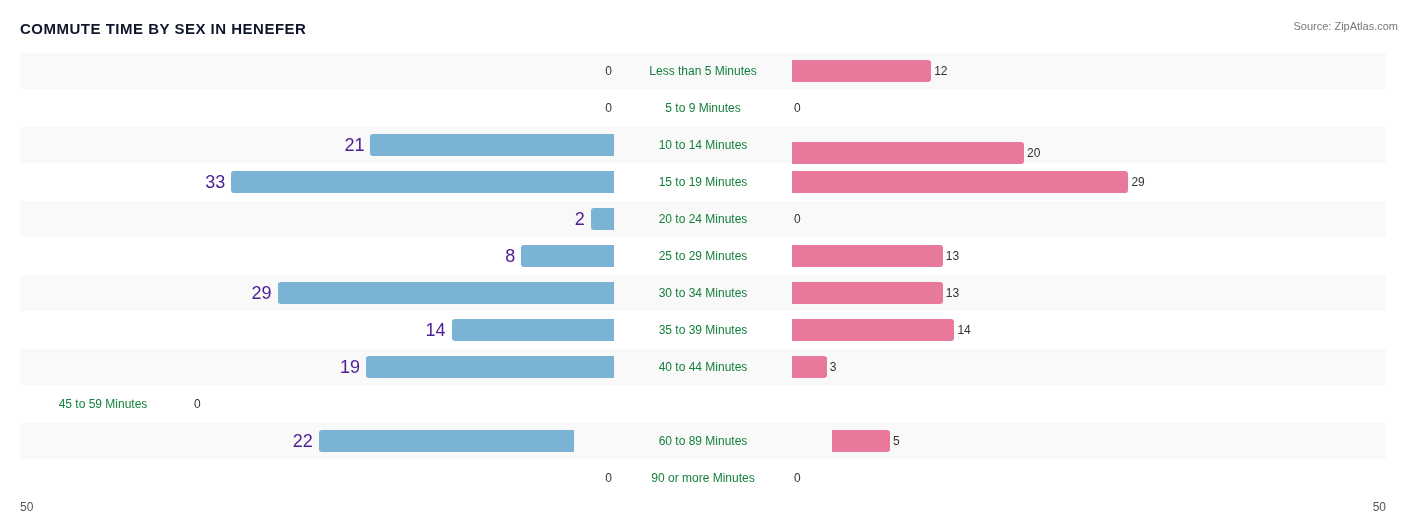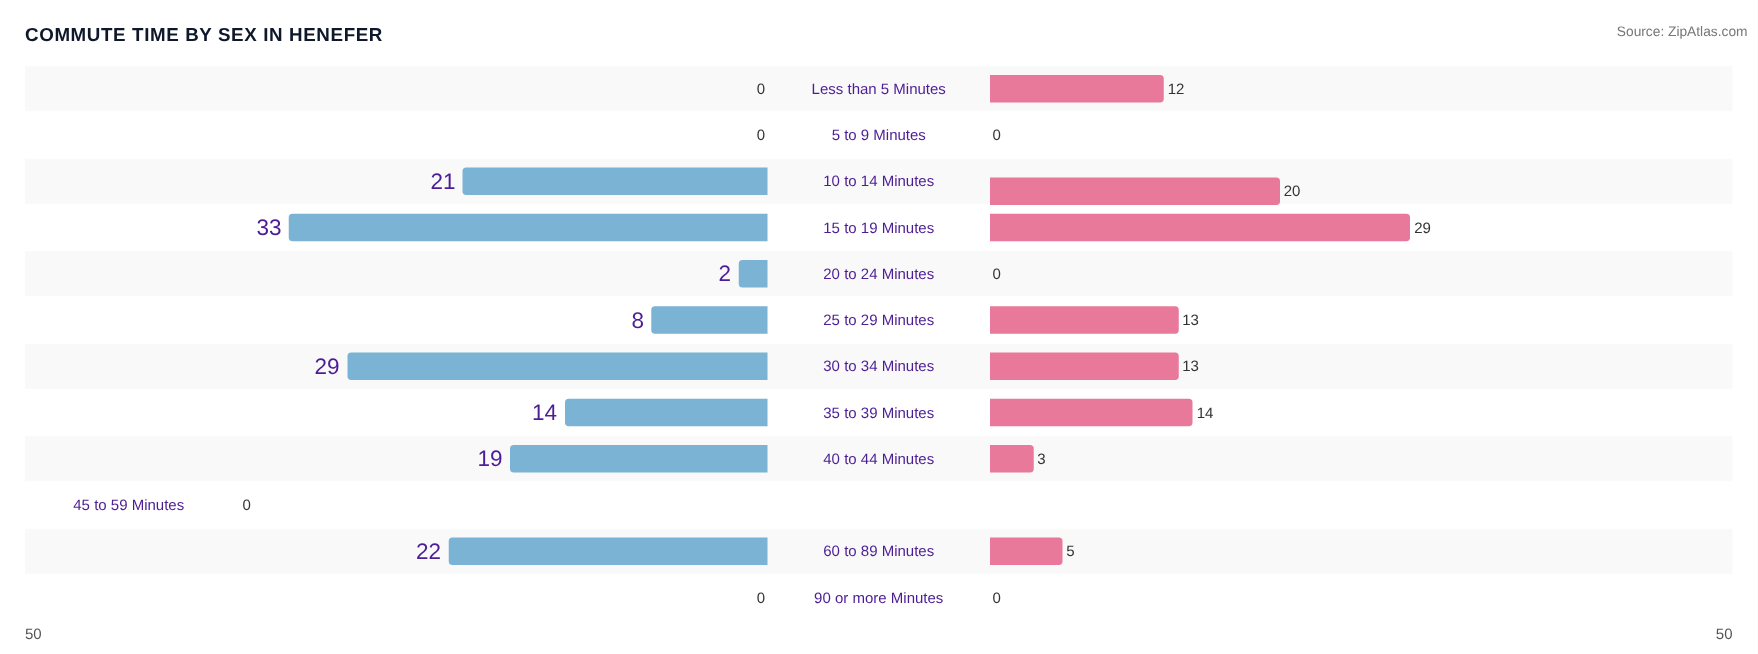--- a/index.html
+++ b/index.html
@@ -61,21 +61,21 @@
       display: flex;
       align-items: center;
       padding-left: 6px;
       position: relative;
       height: 100%;
     }
     .label-center {
       width: 166px;
       text-align: center;
       font-size: 12px;
-      color: #4c1d95;
+      color: #15803d;
       flex-shrink: 0;
       padding: 0 4px;
     }
     .bar-male {
       height: 22px;
       background: #7ab3d4;
       border-radius: 3px 0 0 3px;
       position: absolute;
       right: 6px;
       display: flex;
@@ -236,38 +236,38 @@
         </div>
         <div class="label-center">35 to 39 Minutes</div>
         <div class="right-section">
           <div class="bar-female" style="width: 162.4px;">
             <span class="bar-value-right">14</span>
           </div>
         </div>
       </div>
       <div class="row" style="background: rgb(249, 249, 249);">
         <div class="left-section">
-          <div class="bar-male" style="width: 206px;">
+          <div class="bar-male" style="width: 248px;">
             <span class="bar-value-left">19</span>
           </div>
         </div>
         <div class="label-center">40 to 44 Minutes</div>
         <div class="right-section">
           <div class="bar-female" style="width: 34.8px;">
             <span class="bar-value-right">3</span>
           </div>
         </div>
       </div>
       <div class="row" style="background: rgb(255, 255, 255);">
         <div class="label-center">45 to 59 Minutes</div>
         <div class="right-section">
           <span class="zero-right">0</span>
         </div>
       </div>
-      <div class="row" style="background: rgb(249, 249, 249);">
+      <div class="row" style="background: rgb(249, 249, 249); gap: 40px;">
         <div class="left-section">
           <div class="bar-male" style="width: 255.2px;">
             <span class="bar-value-left">22</span>
           </div>
         </div>
         <div class="label-center">60 to 89 Minutes</div>
         <div class="right-section">
           <div class="bar-female" style="width: 58px;">
             <span class="bar-value-right">5</span>
           </div>

